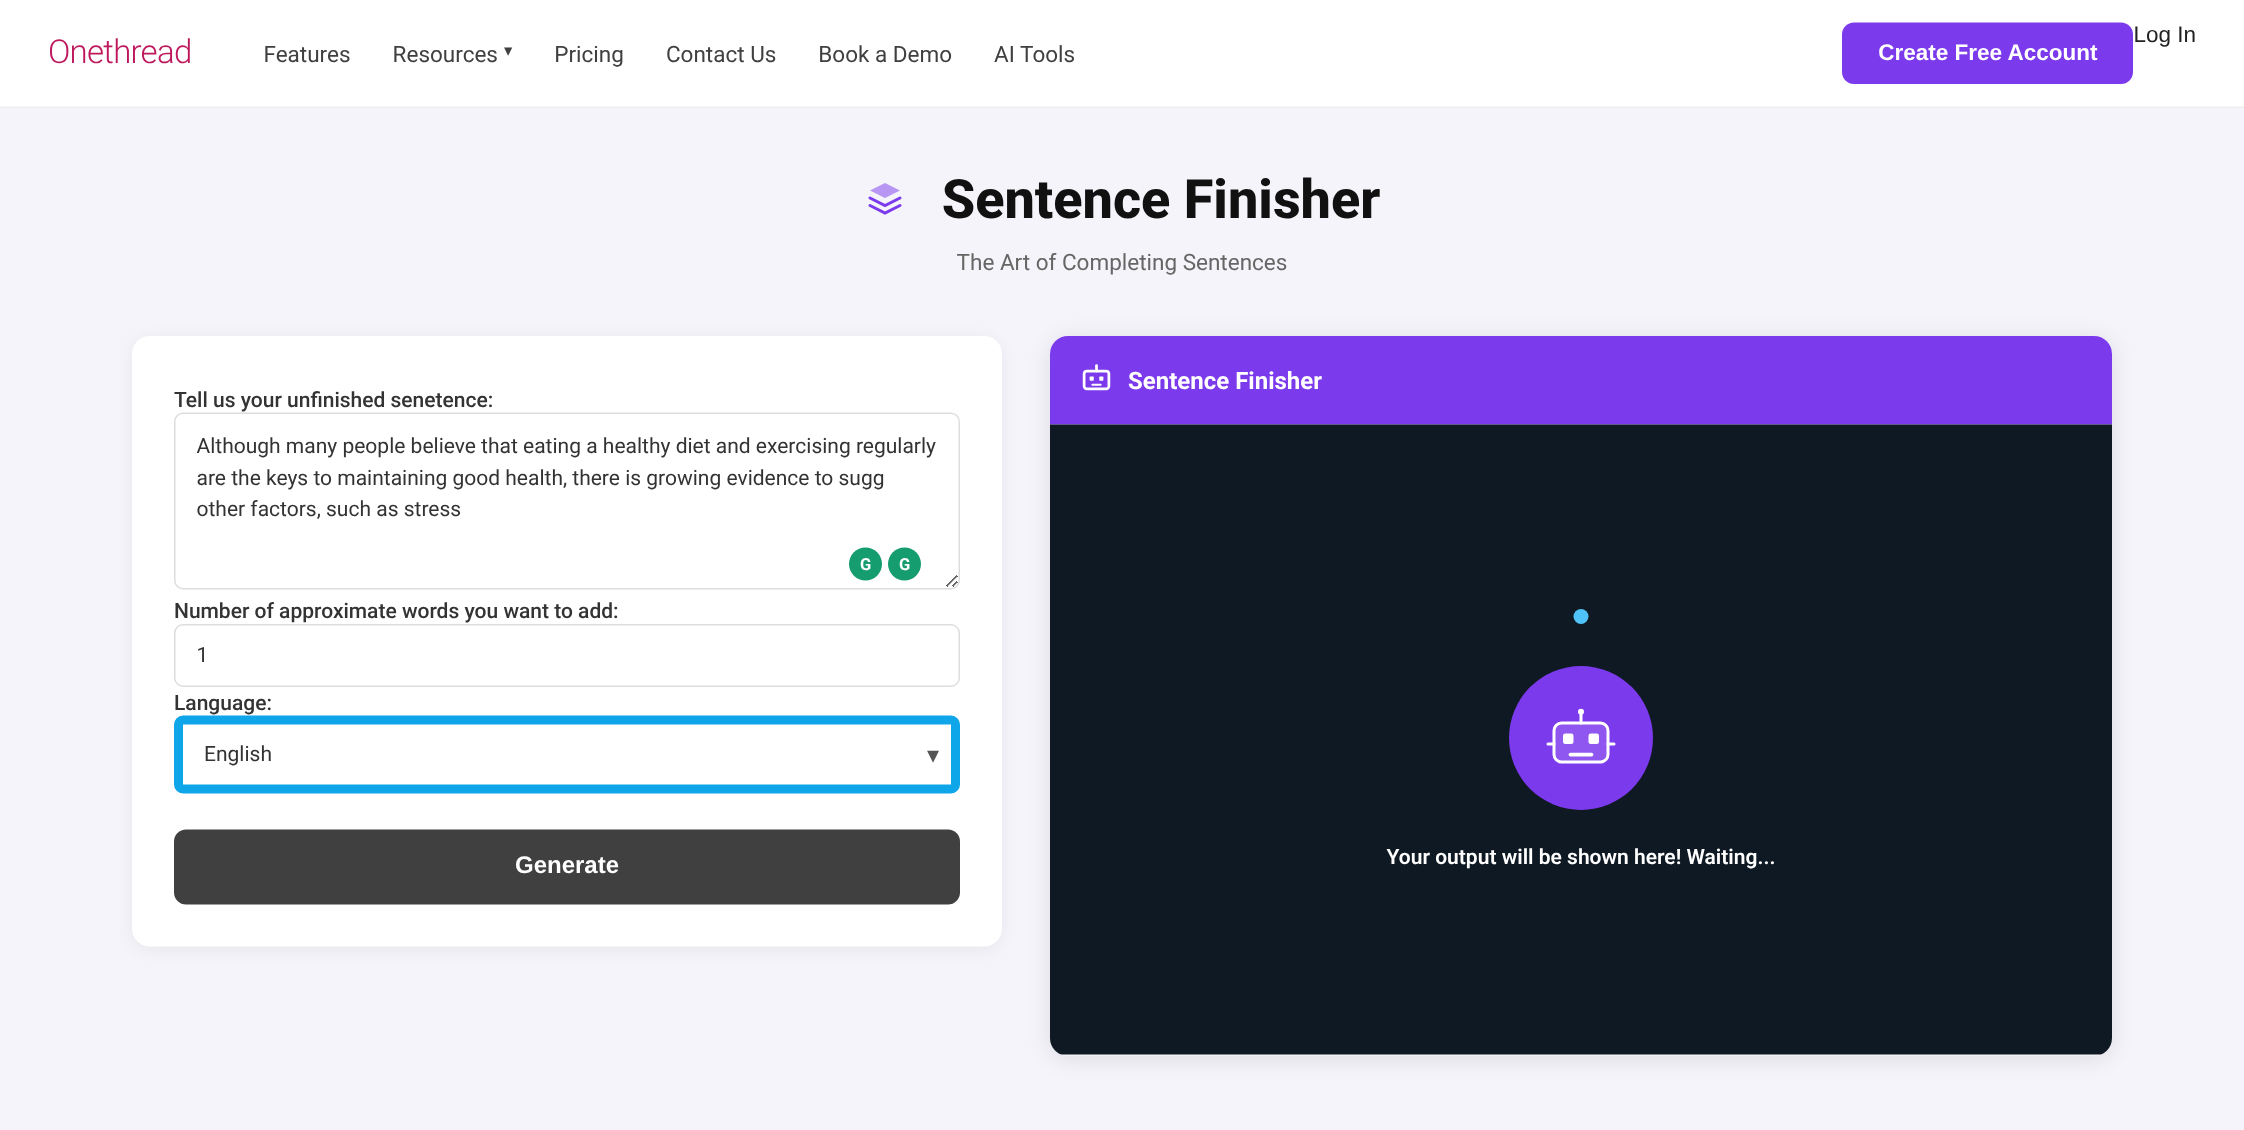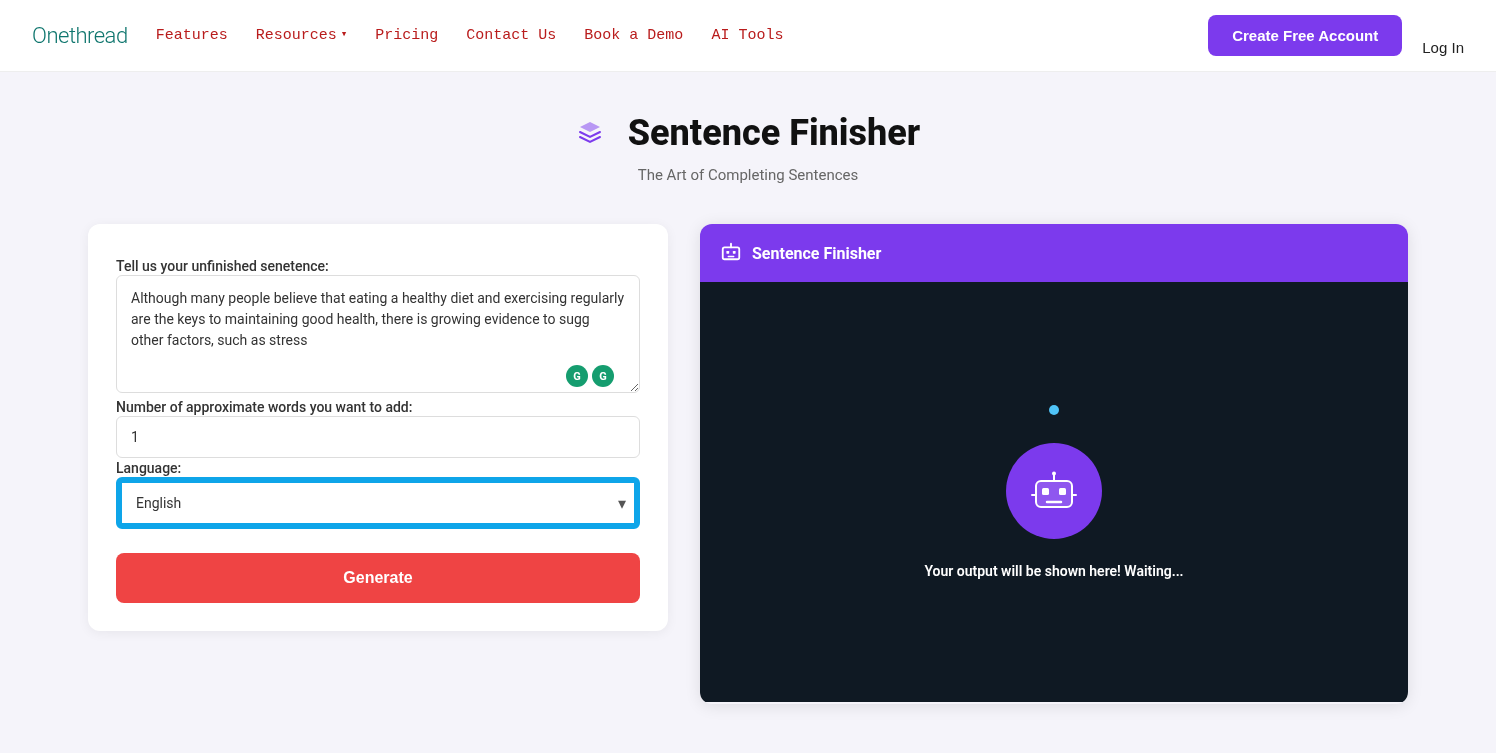--- a/index.html
+++ b/index.html
@@ -10,47 +10,45 @@
       background: #fff;
       display: flex;
       align-items: center;
       padding: 0 32px;
       height: 72px;
       border-bottom: 1px solid #eee;
     }
     .nav-logo {
       font-size: 22px;
       font-weight: 700;
-      color: #0f766e;
-      margin-right: 28px;
+      color: #be185d;
+      margin-right: 48px;
       letter-spacing: -0.5px;
     }
     .nav-logo span { font-weight: 300; }
     .nav-links {
       display: flex;
       align-items: center;
       gap: 28px;
       flex: 1;
     }
     .nav-link {
       font-size: 15px;
-      color: #b91c1c;
+      color: #404040;
       text-decoration: none;
       cursor: pointer;
-      font-family: Liberation Mono, monospace;
     }
     .nav-link.has-dropdown {
       display: flex;
       align-items: flex-start;
       gap: 4px;
     }
     .nav-actions {
       display: flex;
-      align-items: flex-end;
-      gap: 20px;
+      align-items: flex-start;
     }
     .btn-create {
       background: #7c3aed;
       color: #fff;
       border: none;
       border-radius: 8px;
       padding: 12px 24px;
       font-size: 15px;
       font-weight: 600;
       cursor: pointer;
@@ -205,21 +203,21 @@
     .select-arrow {
       position: absolute;
       right: 14px;
       top: 50%;
       transform: translateY(-50%);
       pointer-events: none;
       color: #555;
     }
     .btn-generate {
       width: 100%;
-      background: #ef4444;
+      background: #404040;
       color: #fff;
       border: none;
       border-radius: 8px;
       padding: 16px;
       font-size: 16px;
       font-weight: 600;
       cursor: pointer;
       margin-top: 24px;
     }
 

